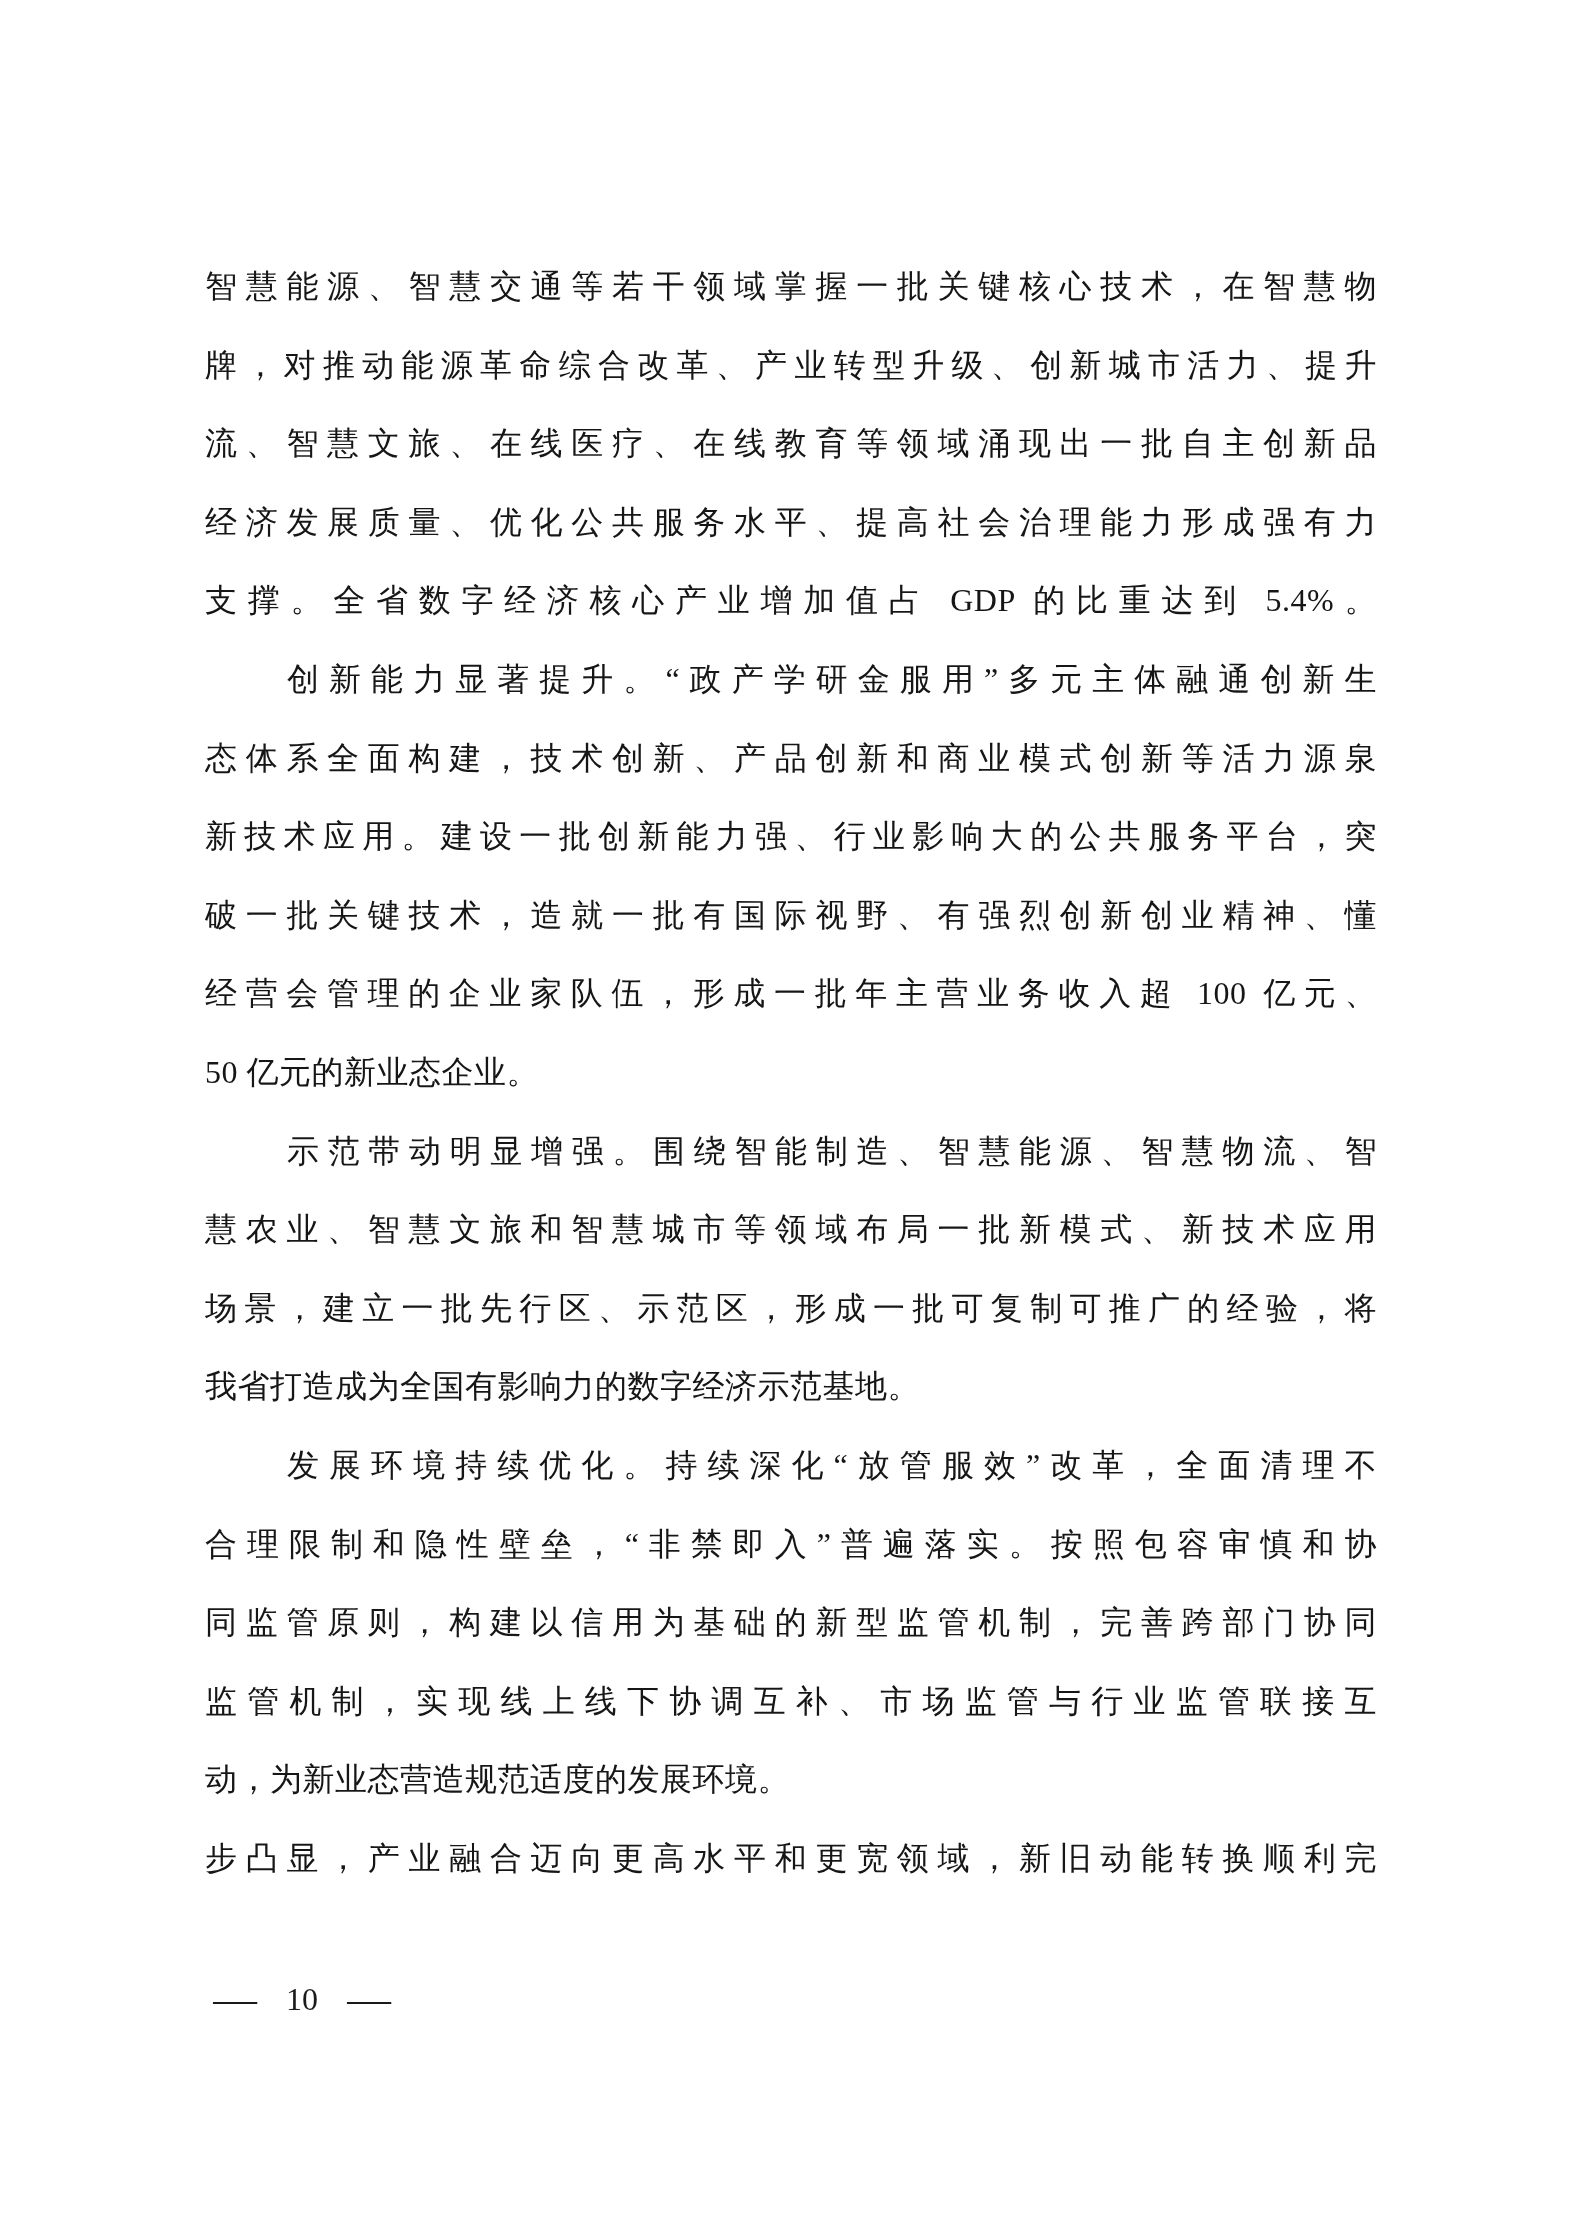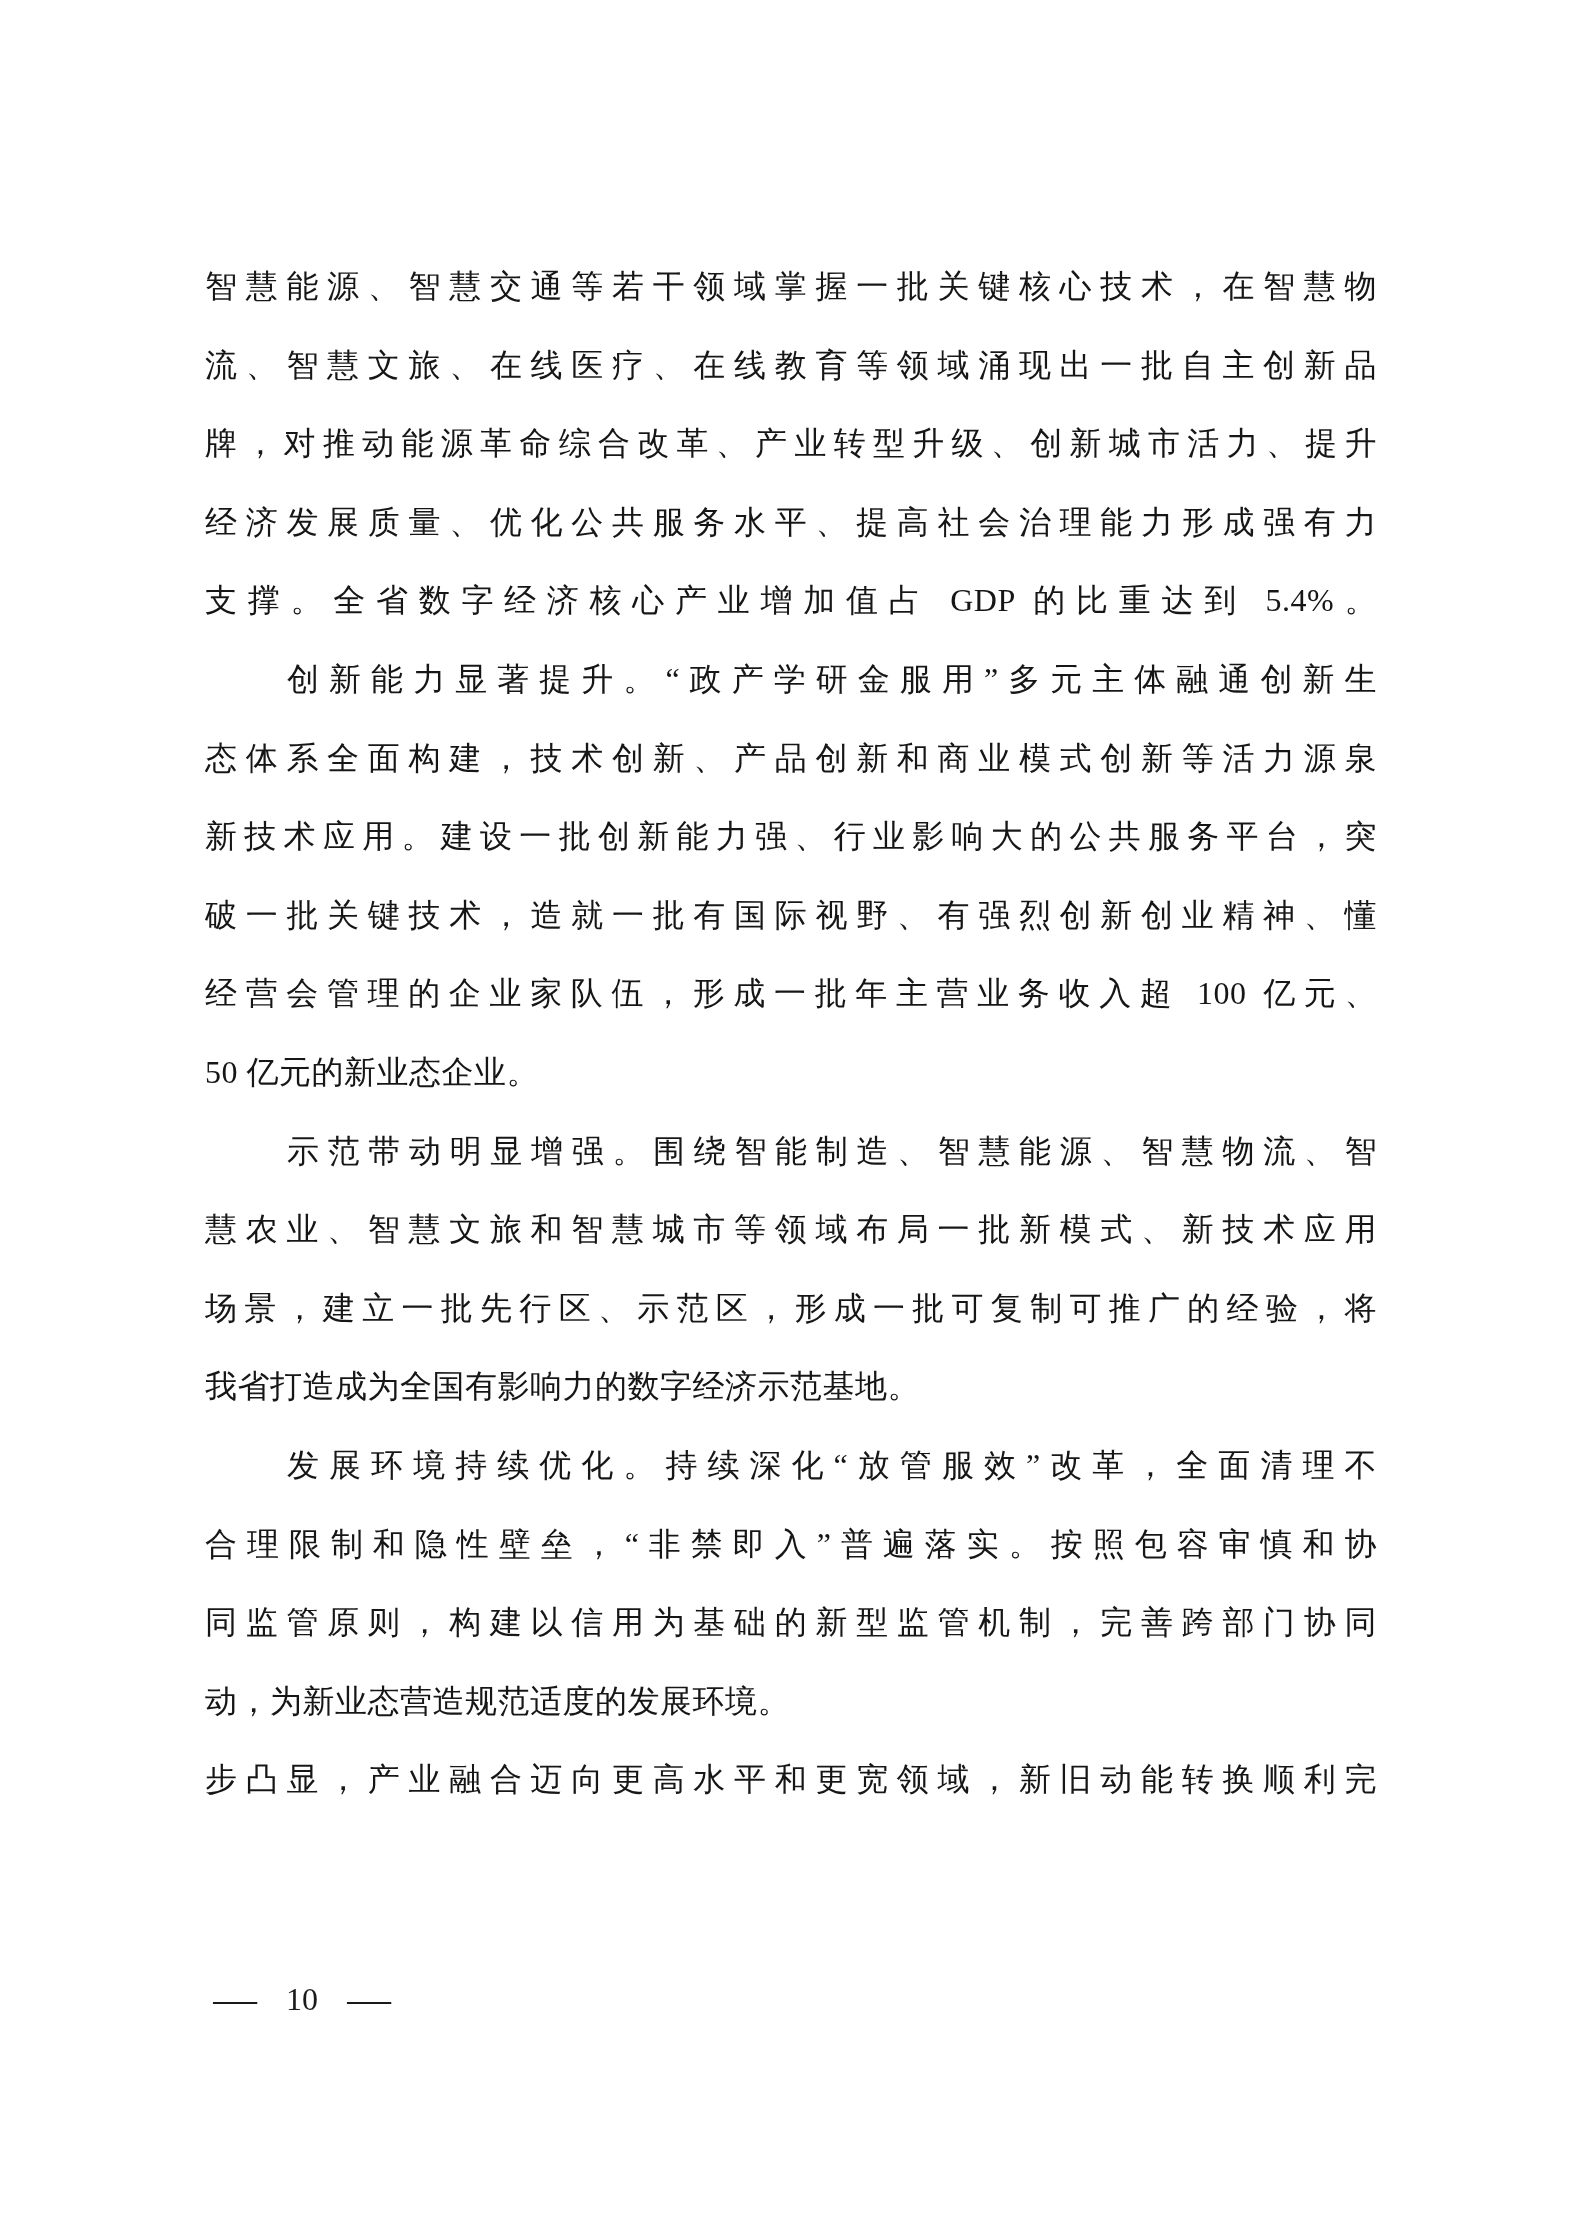--- a/index.html
+++ b/index.html
@@ -60,37 +60,38 @@
   .footer .pagenum {
     font-size: 32px;
   }
 </style>
 </head>
 <body>
 
 <div class="page">
   <div class="body-text">
     <div class="line fill">智慧能源、智慧交通等若干领域掌握一批关键核心技术，在智慧物</div>
+    <div class="line fill">牌，对推动能源革命综合改革、产业转型升级、创新城市活力、提升</div>
     <div class="line fill">流、智慧文旅、在线医疗、在线教育等领域涌现出一批自主创新品</div>
-    <div class="line fill">牌，对推动能源革命综合改革、产业转型升级、创新城市活力、提升</div>
     <div class="line fill">经济发展质量、优化公共服务水平、提高社会治理能力形成强有力</div>
     <div class="line fill">支撑。全省数字经济核心产业增加值占 GDP 的比重达到 5.4%。</div>
     <div class="line fill indent">创新能力显著提升。“政产学研金服用”多元主体融通创新生</div>
     <div class="line fill">态体系全面构建，技术创新、产品创新和商业模式创新等活力源泉</div>
     <div class="line fill">新技术应用。建设一批创新能力强、行业影响大的公共服务平台，突</div>
     <div class="line fill">破一批关键技术，造就一批有国际视野、有强烈创新创业精神、懂</div>
     <div class="line fill">经营会管理的企业家队伍，形成一批年主营业务收入超 100 亿元、</div>
     <div class="line short">50 亿元的新业态企业。</div>
     <div class="line fill indent">示范带动明显增强。围绕智能制造、智慧能源、智慧物流、智</div>
     <div class="line fill">慧农业、智慧文旅和智慧城市等领域布局一批新模式、新技术应用</div>
     <div class="line fill">场景，建立一批先行区、示范区，形成一批可复制可推广的经验，将</div>
     <div class="line short">我省打造成为全国有影响力的数字经济示范基地。</div>
     <div class="line fill indent">发展环境持续优化。持续深化“放管服效”改革，全面清理不</div>
     <div class="line fill">合理限制和隐性壁垒，“非禁即入”普遍落实。按照包容审慎和协</div>
     <div class="line fill">同监管原则，构建以信用为基础的新型监管机制，完善跨部门协同</div>
+    <div class="line fill">监管机制，实现线上线下协调互补、市场监管与行业监管联接互</div>
     <div class="line short">动，为新业态营造规范适度的发展环境。</div>
     <div class="line fill">步凸显，产业融合迈向更高水平和更宽领域，新旧动能转换顺利完</div>
   </div>
 
   <div class="footer">
     <span class="dash">—</span>
     <span class="pagenum">10</span>
     <span class="dash">—</span>
   </div>
 </div>

